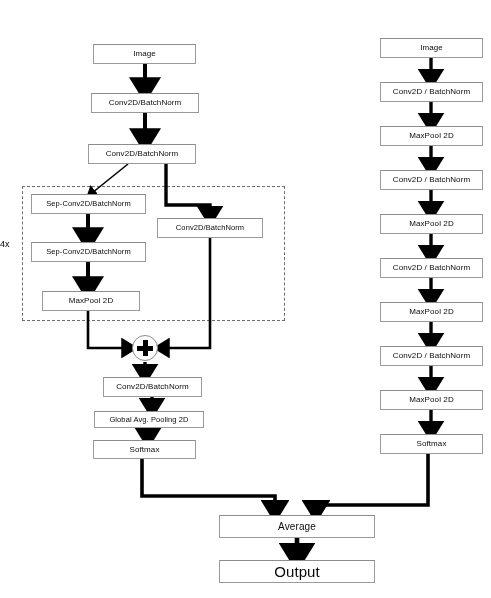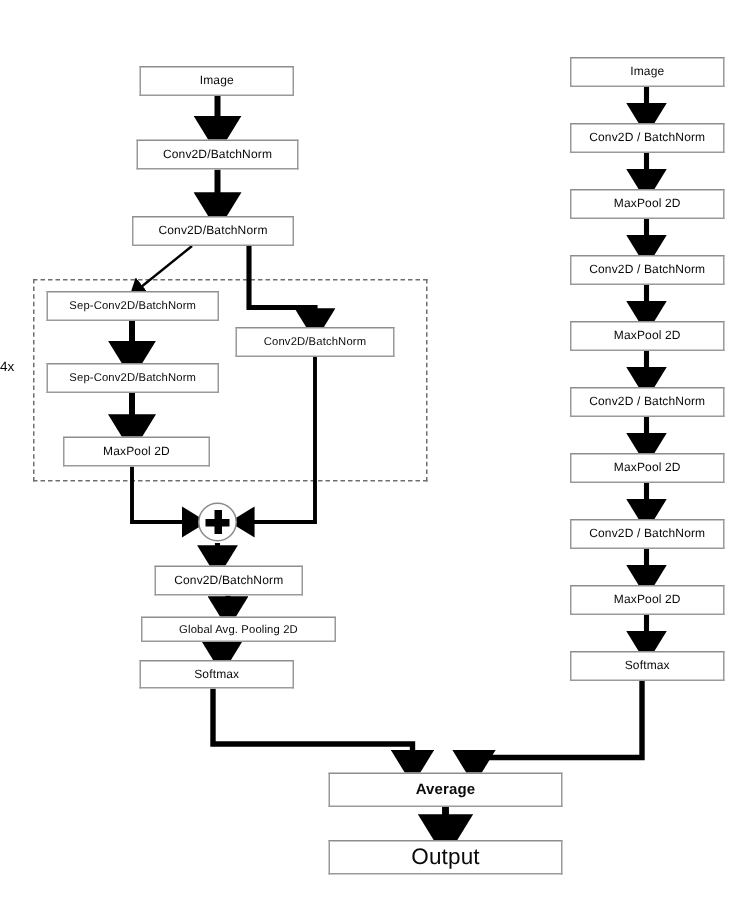--- a/index.html
+++ b/index.html
@@ -165,21 +165,21 @@
       </div>
       <div class="node" style="left: 42px; top: 291px; width: 98px; height: 20px;">
         <span class="node-label" style="font-size: 8px;">MaxPool 2D</span>
       </div>
       <div class="node" style="left: 157px; top: 218px; width: 106px; height: 20px;">
         <span class="node-label" style="font-size: 7.5px;">Conv2D/BatchNorm</span>
       </div>
       <div class="node" style="left: 103px; top: 377px; width: 99px; height: 20px;">
         <span class="node-label" style="font-size: 8px;">Conv2D/BatchNorm</span>
       </div>
-      <div class="node" style="left: 94px; top: 411px; width: 130px; height: 17px;">
+      <div class="node" style="left: 94px; top: 411px; width: 110px; height: 17px;">
         <span class="node-label" style="font-size: 7.5px;">Global Avg. Pooling 2D</span>
       </div>
       <div class="node" style="left: 93px; top: 440px; width: 103px; height: 19px;">
         <span class="node-label" style="font-size: 8px;">Softmax</span>
       </div>
       <div class="node" style="left: 380px; top: 38px; width: 103px; height: 20px;">
         <span class="node-label" style="font-size: 8px;">Image</span>
       </div>
       <div class="node" style="left: 380px; top: 82px; width: 103px; height: 20px;">
         <span class="node-label" style="font-size: 8px;">Conv2D / BatchNorm</span>
@@ -202,19 +202,19 @@
       <div class="node" style="left: 380px; top: 346px; width: 103px; height: 20px;">
         <span class="node-label" style="font-size: 8px;">Conv2D / BatchNorm</span>
       </div>
       <div class="node" style="left: 380px; top: 390px; width: 103px; height: 20px;">
         <span class="node-label" style="font-size: 8px;">MaxPool 2D</span>
       </div>
       <div class="node" style="left: 380px; top: 434px; width: 103px; height: 20px;">
         <span class="node-label" style="font-size: 8px;">Softmax</span>
       </div>
       <div class="node" style="left: 219px; top: 515px; width: 156px; height: 23px;">
-        <span class="node-label" style="font-size: 10px; font-weight: bold;">Average</span>
+        <span class="node-label" style="font-size: 10px;">Average</span>
       </div>
       <div class="node" style="left: 219px; top: 560px; width: 156px; height: 23px;">
         <span class="node-label" style="font-size: 15px;">Output</span>
       </div>
     </div>
 </div>
 
 </body></html>

